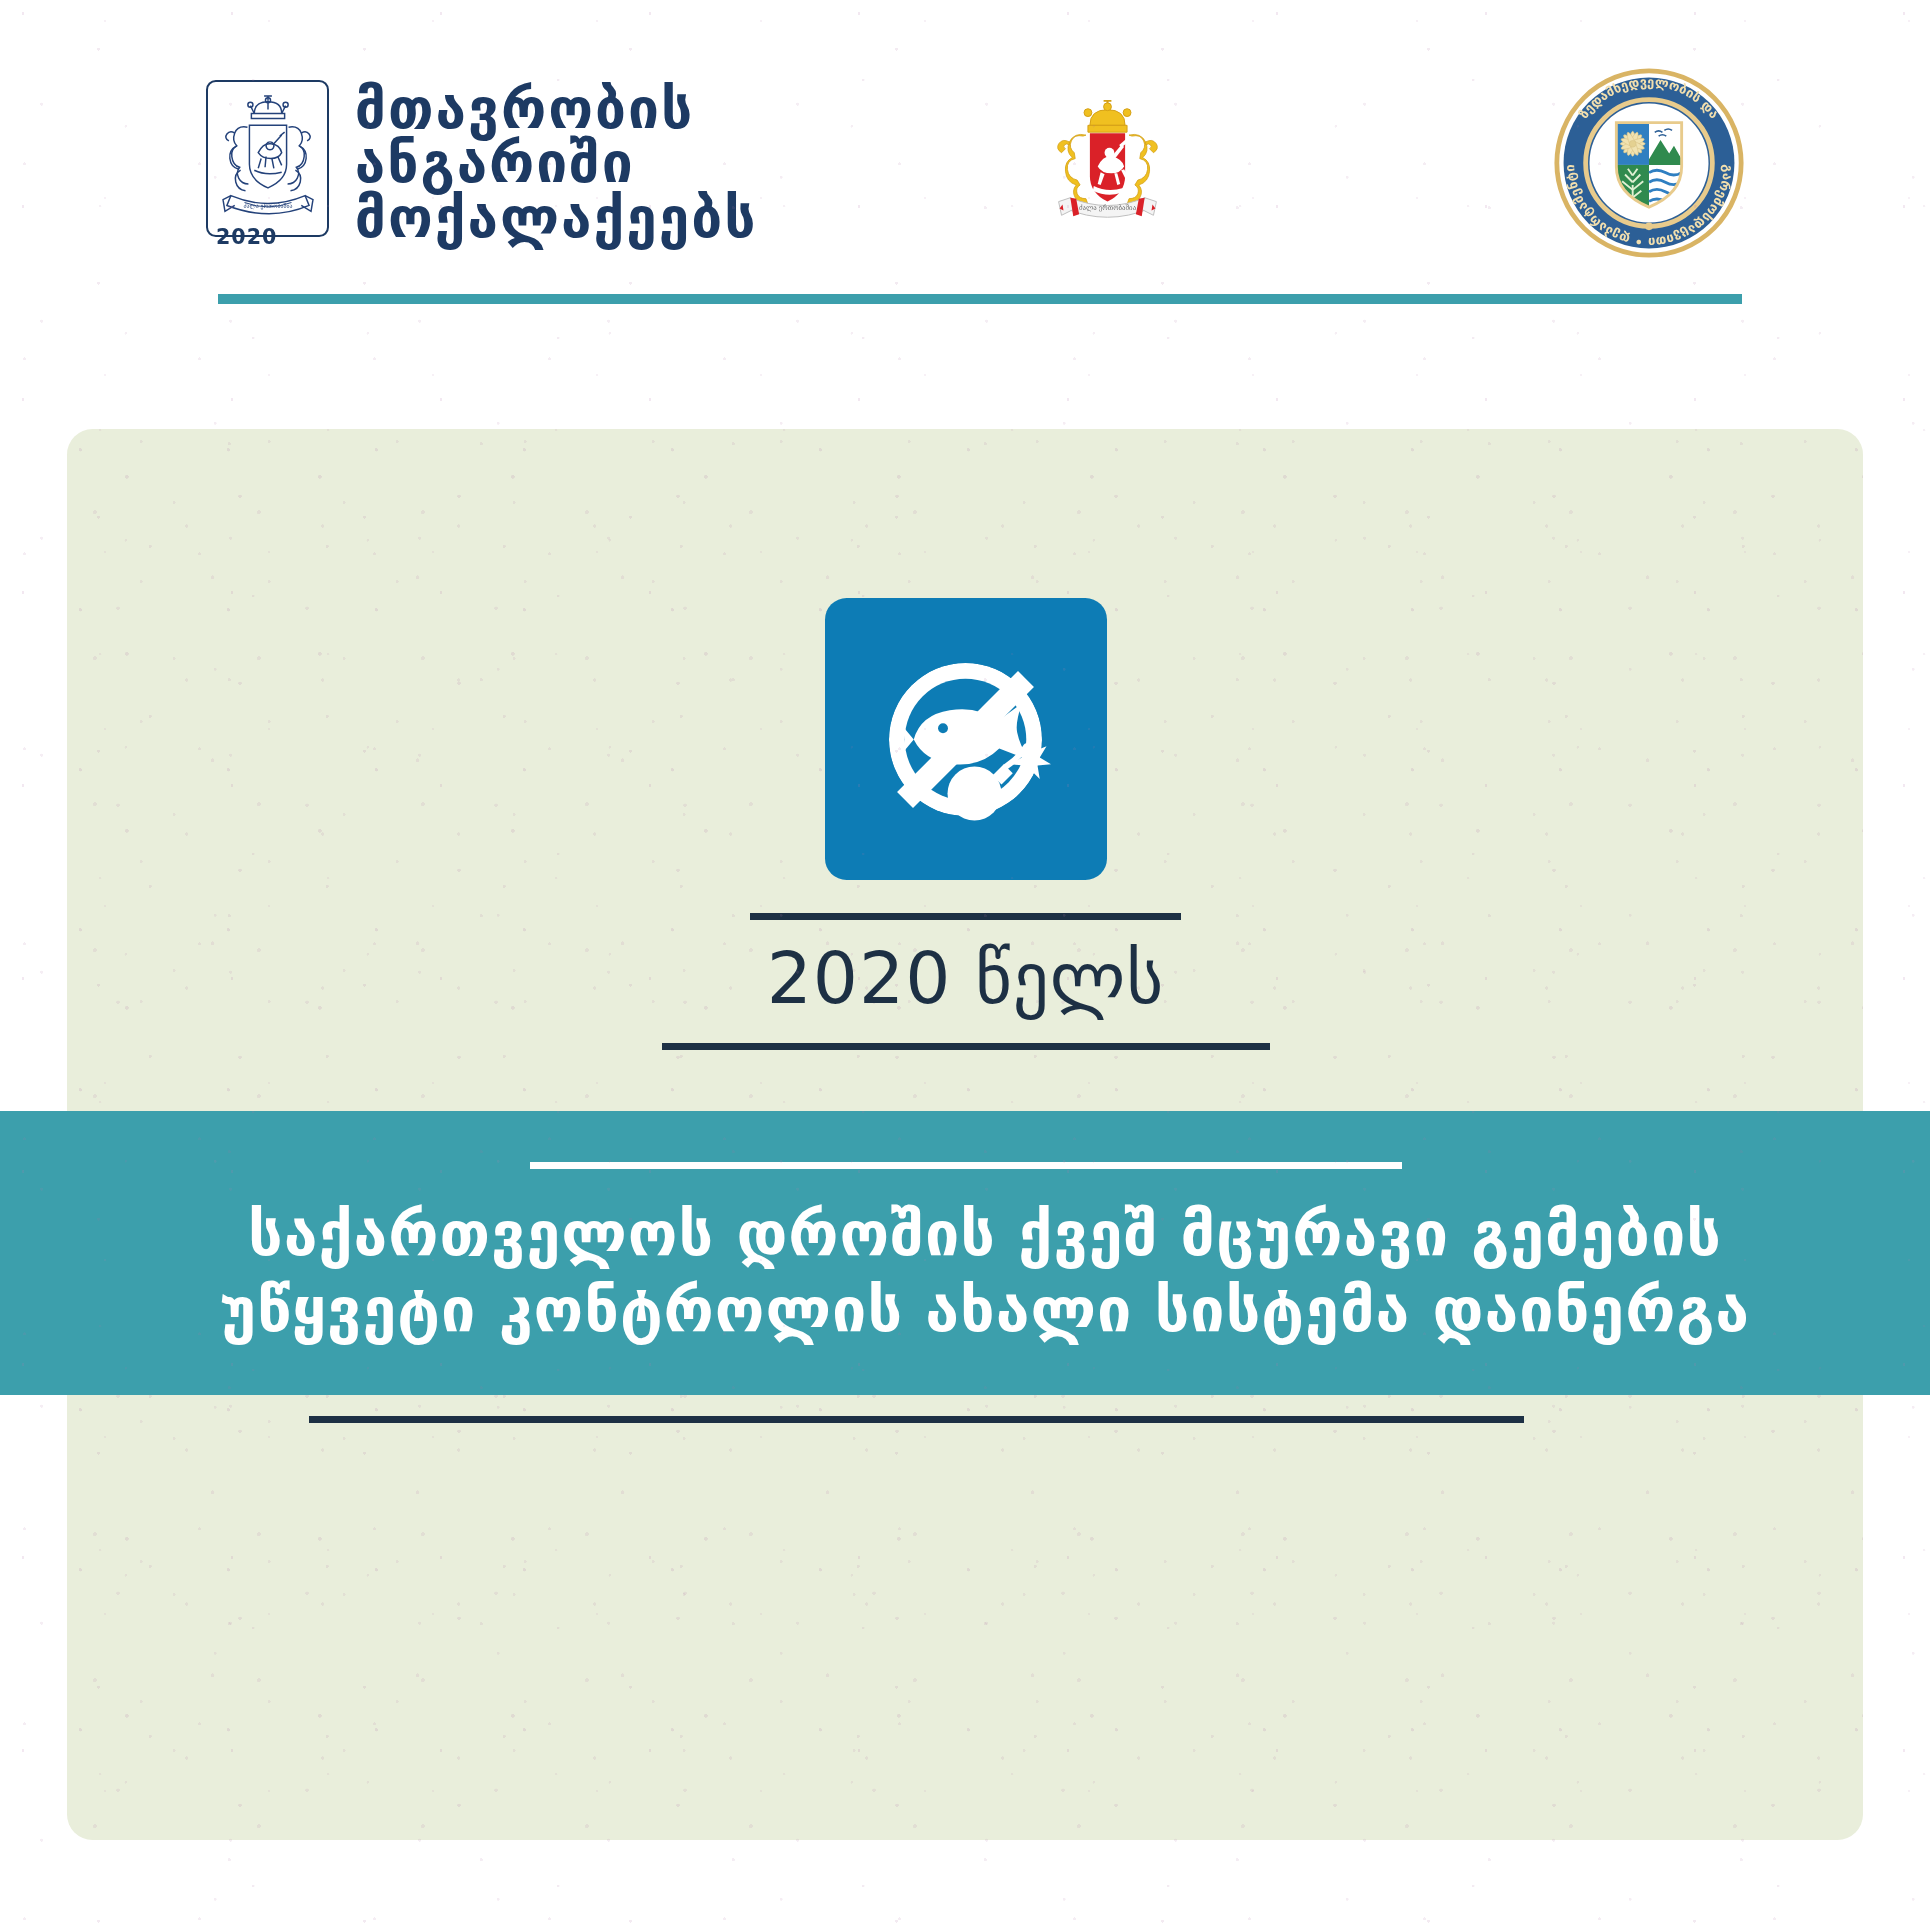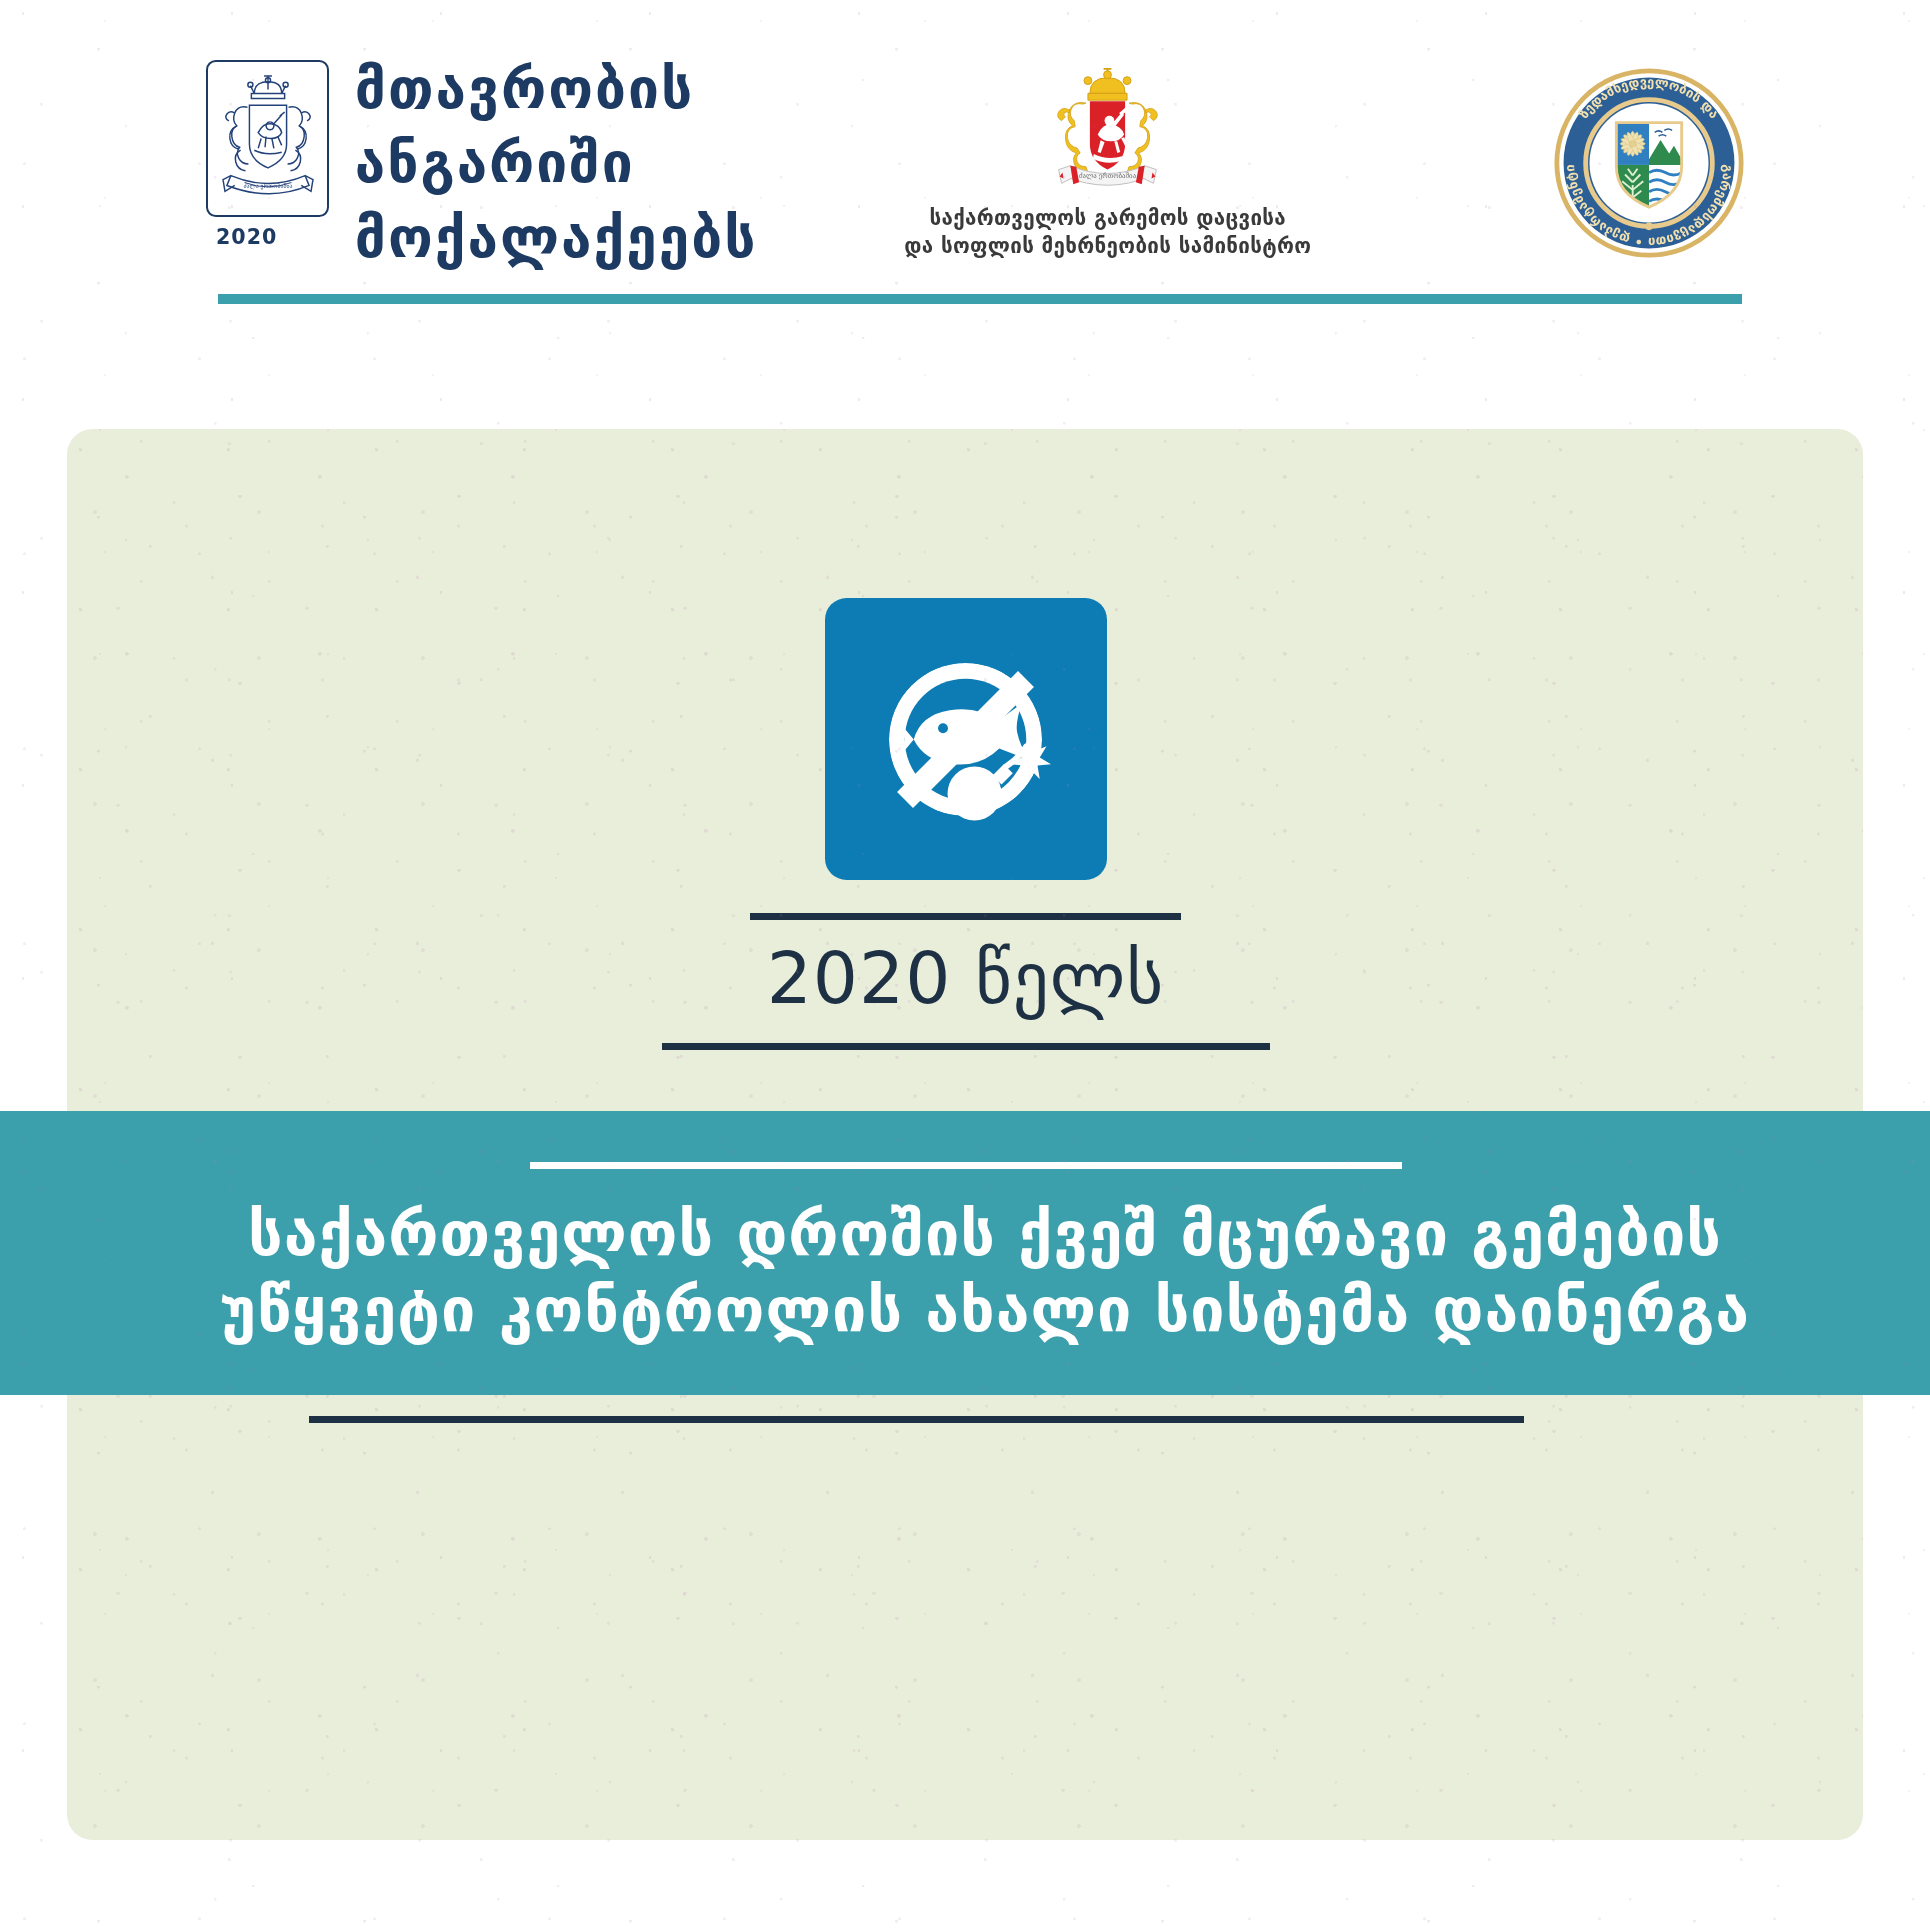--- a/index.html
+++ b/index.html
@@ -51,21 +51,21 @@
     display:flex; align-items:flex-start; gap:5px; justify-content:center;flex-direction:column;
   }
   .crest-year .bar{ flex:1; height:3.9px; background:#1d3a63; }
   .crest-year .yr{
     font-family:"DejaVu Sans","Liberation Sans",sans-serif;
     font-size:20.6px; font-weight:700; color:#1d3a63; letter-spacing:1px;
   }
   .lockup-words{
     display:flex; flex-direction:column; justify-content:center;
     color:#1d3a63; font-weight:700; line-height:.99;
-    font-size:55px; letter-spacing:2px; padding-top:2px;gap:20px;
+    font-size:55px; letter-spacing:2px; padding-top:2px;
   }
   .lockup-words span{ display:block; white-space:nowrap; }
 
   
   .ministry{
     position:absolute; left:0; right:0; margin:0 auto; width:510px;
     display:flex; flex-direction:column; align-items:center; gap:7.8px;
     left:50%; transform:translateX(-50%);
   }
   .ministry svg{ width:173px; height:133px; display:block; }
@@ -243,24 +243,20 @@
             <path d="M50 104 l-12 4 l3 14 l14 -7 z" fill="#f4f4f4" stroke="#bdbdbd" stroke-width="1"></path>
             <path d="M126 104 l12 4 l-3 14 l-14 -7 z" fill="#f4f4f4" stroke="#bdbdbd" stroke-width="1"></path>
             <path d="M50 104 l6 1 l3 16 l-6 2 z" fill="#da2128"></path>
             <path d="M126 104 l-6 1 l-3 16 l6 2 z" fill="#da2128"></path>
             <path d="M42 111 l-3 4 l4 2 z" fill="#da2128"></path>
             <path d="M134 111 l3 4 l-4 2 z" fill="#da2128"></path>
             <text x="88" y="117" font-size="7" fill="#6b6b6b" text-anchor="middle" font-family="DejaVu Sans, sans-serif">ძალა ერთობაშია</text>
           </g>
         </svg>
       </div>
-      <div class="ministry-cap">
-        <div>საქართველოს გარემოს დაცვისა</div>
-        <div>და სოფლის მეხრნეობის სამინისტრო</div>
-      </div>
     </div>
 
     <div class="seal">
       <svg viewBox="0 0 200 200" xmlns="http://www.w3.org/2000/svg">
         <defs>
           <path id="ringTop" d="M100,100 m-80,0 a80,80 0 1,1 160,0"></path>
           <path id="ringBot" d="M100,100 m78,0 a78,78 0 1,1 -156,0"></path>
         </defs>
         <circle cx="100" cy="100" r="98" fill="#ffffff"></circle>
         <circle cx="100" cy="100" r="96" fill="none" stroke="#d9b464" stroke-width="5"></circle>

